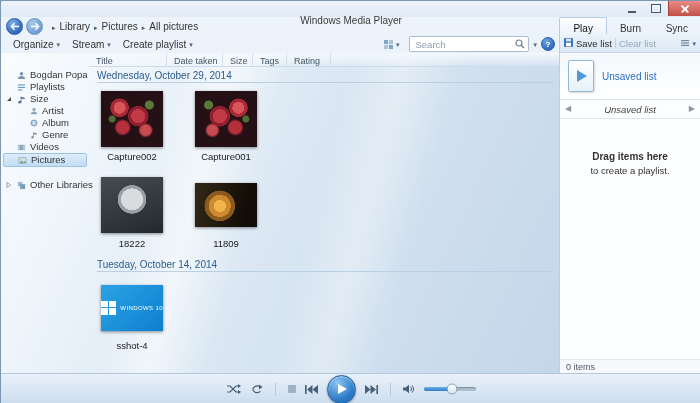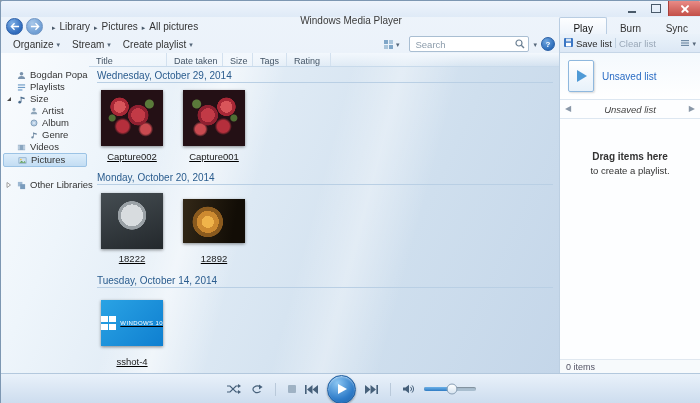--- a/index.html
+++ b/index.html
@@ -65,21 +65,21 @@
   .tree-label{line-height:1;}
 
   
   .content{flex:1;display:flex;flex-direction:column;min-width:0;}
   .col-headers{height:13px;display:flex;font-size:9px;color:#445566;border-bottom:1px solid #c8daeb;background:linear-gradient(#f3f8fd,rgba(243,248,253,.2));}
   .col{display:flex;align-items:flex-end;padding-left:7px;border-right:1px solid #d3e1ef;box-sizing:border-box;}
   .col-title{width:78px;} .col-date{width:56px;} .col-size{width:30px;} .col-tags{width:34px;} .col-rating{width:44px;}
   .col-rest{flex:1;}
   .group{margin-bottom:8px;}
   .group-header{margin:3px 6px 0 8px;font-size:10px;color:#2a5c8e;padding-bottom:1px;border-bottom:1px solid #b9cfe4;}
-  .items-row{display:flex;gap:20px;padding:7px 0 0 12px;text-decoration:underline;}
+  .items-row{display:flex;gap:32px;padding:7px 0 0 12px;}
   .media-item{width:62px;display:flex;flex-direction:column;align-items:center;}
   .thumb-wrap{height:57px;display:flex;align-items:center;}
   .thumb{width:62px;box-shadow:0 1px 3px rgba(0,0,0,.45);}
   .item-label{margin-top:5px;font-size:9.5px;color:#1a1a1a;line-height:1;}
 
   .thumb-raspberry{height:56px;background-color:#241015;background-image:
       radial-gradient(circle at 30% 30%, #d8555a 0 6px, #a82836 6px 9px, transparent 9.5px),
       radial-gradient(circle at 60% 45%, #c23a46 0 7px, #8f2030 7px 10px, transparent 10.5px),
       radial-gradient(circle at 35% 65%, #b52f3c 0 6px, transparent 8.5px),
       radial-gradient(circle at 72% 70%, #c94a50 0 5px, transparent 7.5px),
@@ -351,33 +351,32 @@
           <div class="media-item">
             <div class="thumb-wrap">
                 <div class="thumb thumb-raspberry alt"></div>
               </div>
             <div class="item-label">Capture001</div>
           </div>
         </div>
       </div>
 
       <div class="group">
-        <div class="group-header"><span>Monday, October 20, 2014</span></div>
         <div class="items-row">
           <div class="media-item">
             <div class="thumb-wrap">
                 <div class="thumb thumb-lemur"></div>
               </div>
             <div class="item-label">18222</div>
           </div>
           <div class="media-item">
             <div class="thumb-wrap">
                 <div class="thumb thumb-lion"></div>
               </div>
-            <div class="item-label">12892</div>
+            <div class="item-label">11809</div>
           </div>
         </div>
       </div>
 
       <div class="group">
         <div class="group-header"><span>Tuesday, October 14, 2014</span></div>
         <div class="items-row">
           <div class="media-item">
             <div class="thumb-wrap">
               <div class="thumb thumb-windows">

